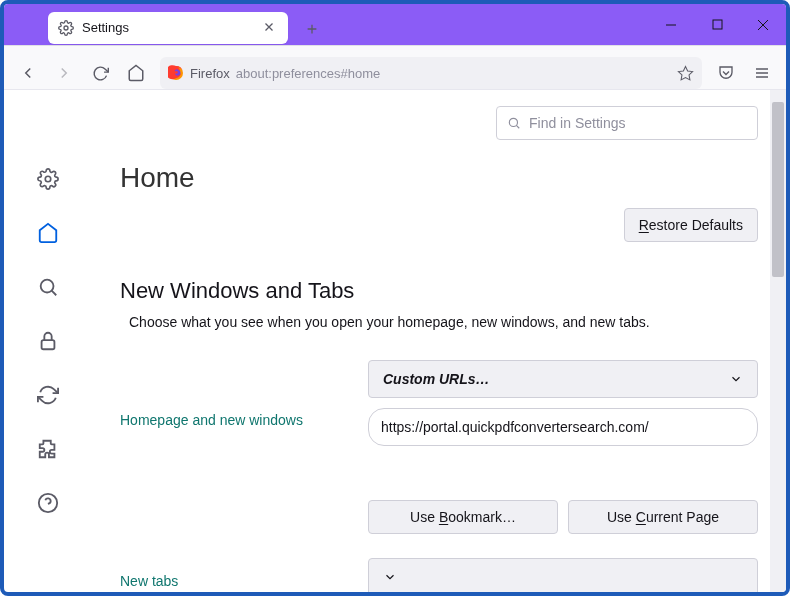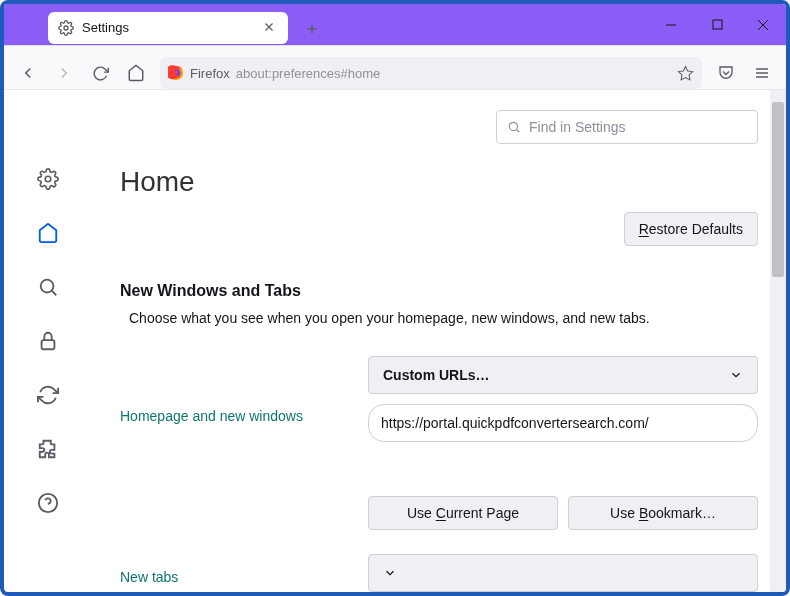--- a/index.html
+++ b/index.html
@@ -22,26 +22,26 @@
 .url-star { margin-left: auto; color: #5b5b66; }
 .content { display: flex; height: calc(100% - 86px); position: relative; align-items: center; }
 .sidebar { width: 88px; padding: 24px 0; display: flex; flex-direction: column; align-items: center; gap: 30px; }
 .side-icon { width: 24px; height: 24px; color: #5b5b66; display: flex; align-items: center; justify-content: center; }
 .side-icon.active { color: #0060df; }
 .main { flex: 1; padding: 20px 28px 0 28px; overflow: hidden; position: relative; }
 .search-settings { float: right; width: 262px; height: 34px; border: 1px solid #cfcfd8; border-radius: 4px; display: flex; align-items: center; padding: 0 10px; color: #8f8f9d; font-size: 14px; gap: 8px; }
 .page-title { font-size: 28px; font-weight: 300; color: #333; margin-top: 56px; }
 .restore-row { display: flex; justify-content: flex-end; margin-top: -30px; }
 .btn { border: 1px solid #cfcfd8; background: #f0f0f4; border-radius: 4px; padding: 8px 14px; font-size: 14px; color: #15141a; cursor: pointer; margin-top: 44px; }
-.section-head { font-size: 16px; font-weight: 700; margin-top: 36px; color: #15141a; }
+.section-head { font-size: 22px; font-weight: 400; margin-top: 36px; color: #15141a; }
 .section-desc { font-size: 14px; color: #15141a; margin-top: 10px; margin-left: 9px; }
 .form-row { display: flex; align-items: flex-start; margin-top: 30px; }
 .form-label { width: 248px; font-size: 14px; color: #0f766e; padding-top: 52px; }
 .form-controls { flex: 1; display: flex; flex-direction: column; gap: 10px; }
-.select { height: 38px; border: 1px solid #cfcfd8; background: #f0f0f4; border-radius: 4px; display: flex; align-items: center; padding: 0 14px; font-size: 14px; font-weight: 600; color: #15141a; justify-content: space-between; }
+.select { height: 38px; border: 1px solid #cfcfd8; background: #f0f0f4; border-radius: 4px; display: flex; align-items: center; padding: 0 14px; font-size: 14px; font-weight: 600; color: #15141a; justify-content: space-between; font-style: italic; }
 .textinput { height: 38px; border: 1px solid #cfcfd8; background: #fff; border-radius: 16px; padding: 0 12px; font-size: 14px; color: #15141a; }
 .btn-row { display: flex; gap: 10px; }
 .btn-row .btn { flex: 1; text-align: center; font-weight: 400; white-space: nowrap; overflow: hidden; }
 .form-row2 { display: flex; align-items: center; margin-top: 24px; }
 .form-row2 .form-label { padding-top: 8px; }
 .scrollbar { position: absolute; right: 0; top: 0; width: 16px; height: 100%; background: #f0f0f4; }
 .scrollthumb { position: absolute; right: 2px; top: 12px; width: 12px; height: 175px; background: #c1c1c8; border-radius: 2px; }
 .underline { text-decoration: underline; text-decoration-thickness: 1px; text-underline-offset: 2px; }
 svg { display: block; }
 </style>
@@ -205,22 +205,22 @@
       <div class="form-label">Homepage and new windows</div>
       <div class="form-controls">
         <div class="select">
           <span>Custom URLs…</span>
           <svg width="14" height="14" viewBox="0 0 24 24" fill="none" stroke="currentColor" stroke-width="2">
               <polyline points="6 9 12 15 18 9"></polyline>
             </svg>
         </div>
         <input class="textinput" value="https://portal.quickpdfconvertersearch.com/" style="">
         <div class="btn-row">
+          <button class="btn"><span>Use </span><span class="underline">B</span><span>ookmark…</span></button>
           <button class="btn"><span>Use </span><span class="underline">C</span><span>urrent Page</span></button>
-          <button class="btn"><span>Use </span><span class="underline">B</span><span>ookmark…</span></button>
         </div>
       </div>
     </div>
 
     <div class="form-row2">
       <div class="form-label">New tabs</div>
       <div class="form-controls">
         <div class="select">
           <svg width="14" height="14" viewBox="0 0 24 24" fill="none" stroke="currentColor" stroke-width="2">
               <polyline points="6 9 12 15 18 9"></polyline>

